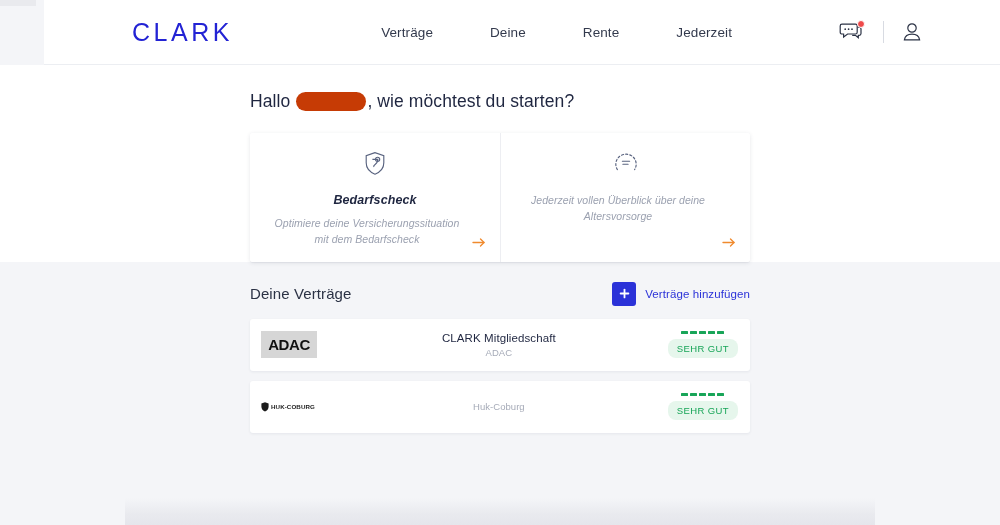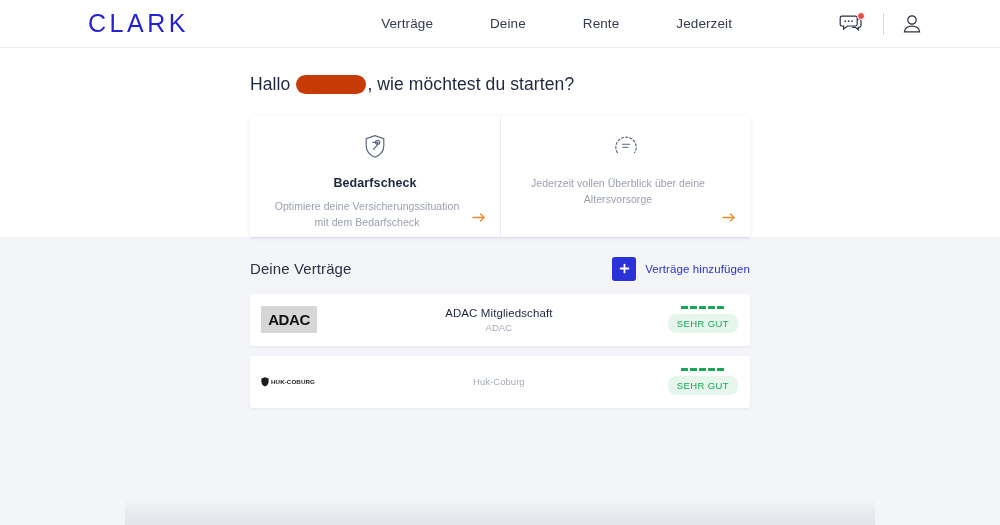--- a/index.html
+++ b/index.html
@@ -12,27 +12,28 @@
 
   body {
     font-family: "Liberation Sans", sans-serif;
     background: #f4f5f8;
     color: #2b3245;
     position: relative;
   }
 
   
   .header {
-    height: 48px;
+    height: 65px;
     background: #ffffff;
     display: flex;
     align-items: center;
     border-bottom: 1px solid #eceef2;
     position: relative;
     z-index: 5;
+    margin-left: 44px;
   }
 
   .logo {
     margin-left: 88px;
     font-size: 25px;
     letter-spacing: 3.5px;
     color: #2323d4;
     font-weight: 400;
     line-height: 1;
     user-select: none;
@@ -127,24 +128,25 @@
   .cards {
     display: flex;
     background: #fff;
     border-radius: 3px;
     box-shadow: 0 1px 4px rgba(30,40,70,.10), 0 1px 1px rgba(30,40,70,.05);
     overflow: hidden;
   }
 
   .card {
     width: 250px;
-    padding: 18px 17px 6px 17px;
+    padding: 18px 17px 14px 17px;
     position: relative;
     cursor: pointer;
     background: #fff;
+    font-style: italic;
   }
   .card + .card { border-left: 1px solid #edeef2; }
 
   .card-icon {
     height: 26px;
     margin-bottom: 16px;
     color: #5a6480;
   }
 
   .card-title {
@@ -415,21 +417,21 @@
         </div>
         <div class="add-label">Verträge hinzufügen</div>
       </div>
     </div>
 
     <div class="contract-list">
 
       <div class="contract">
         <div class="brand-logo brand-adac">ADAC</div>
         <div class="contract-text">
-          <div class="contract-name">ADAC Mitgliedschaft</div>
+          <div class="contract-name">CLARK Mitgliedschaft</div>
           <div class="contract-company">ADAC</div>
         </div>
         <div class="rating">
           <div class="dashes">
             <span class="dash"></span>
             <span class="dash"></span>
             <span class="dash"></span>
             <span class="dash"></span>
             <span class="dash"></span>
           </div>

